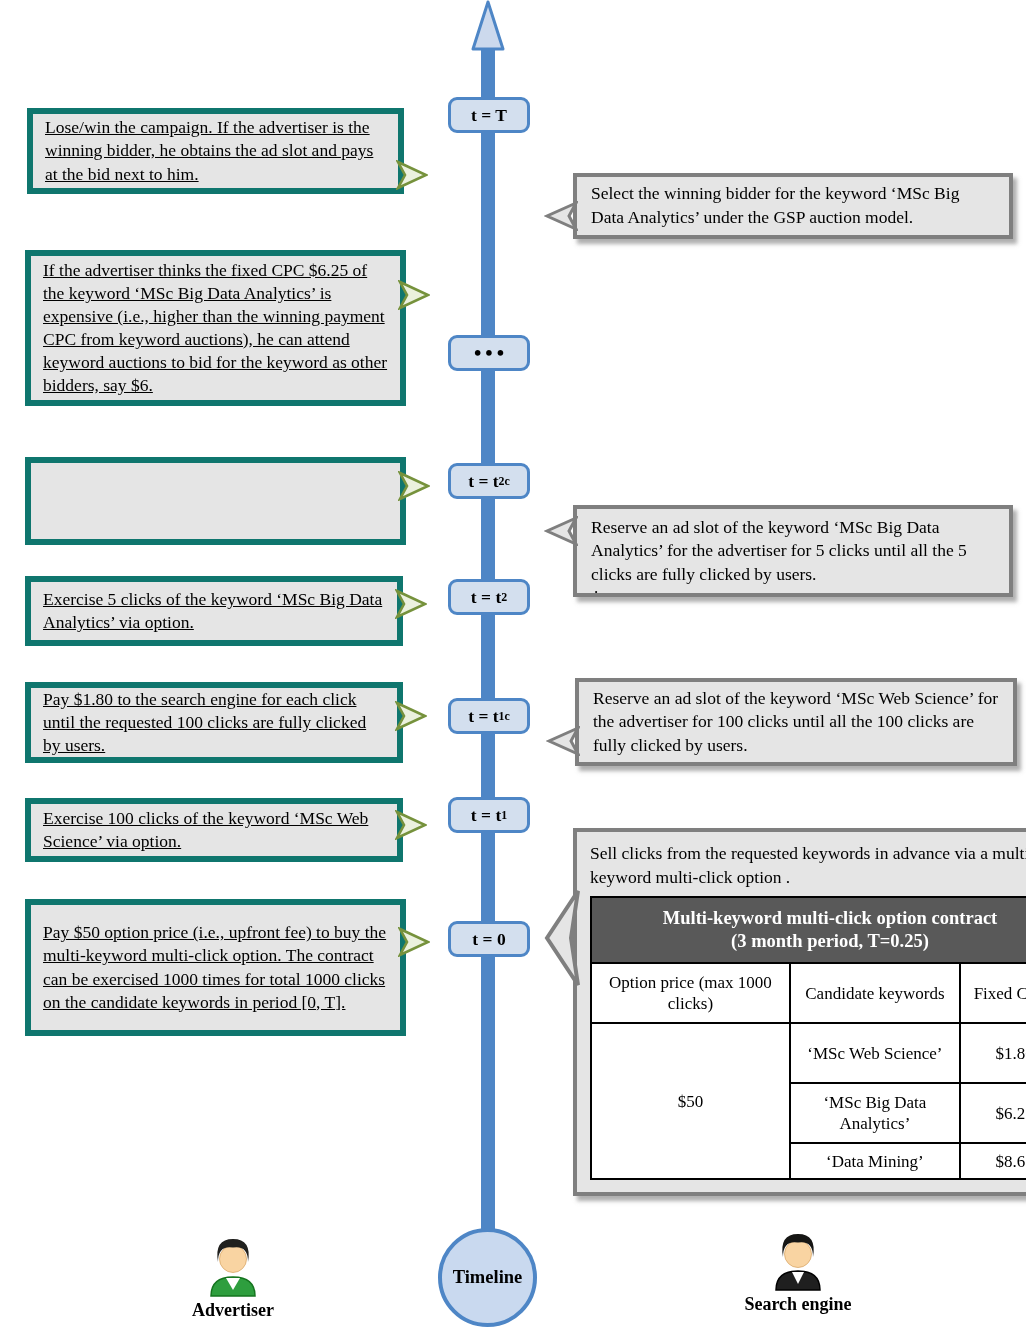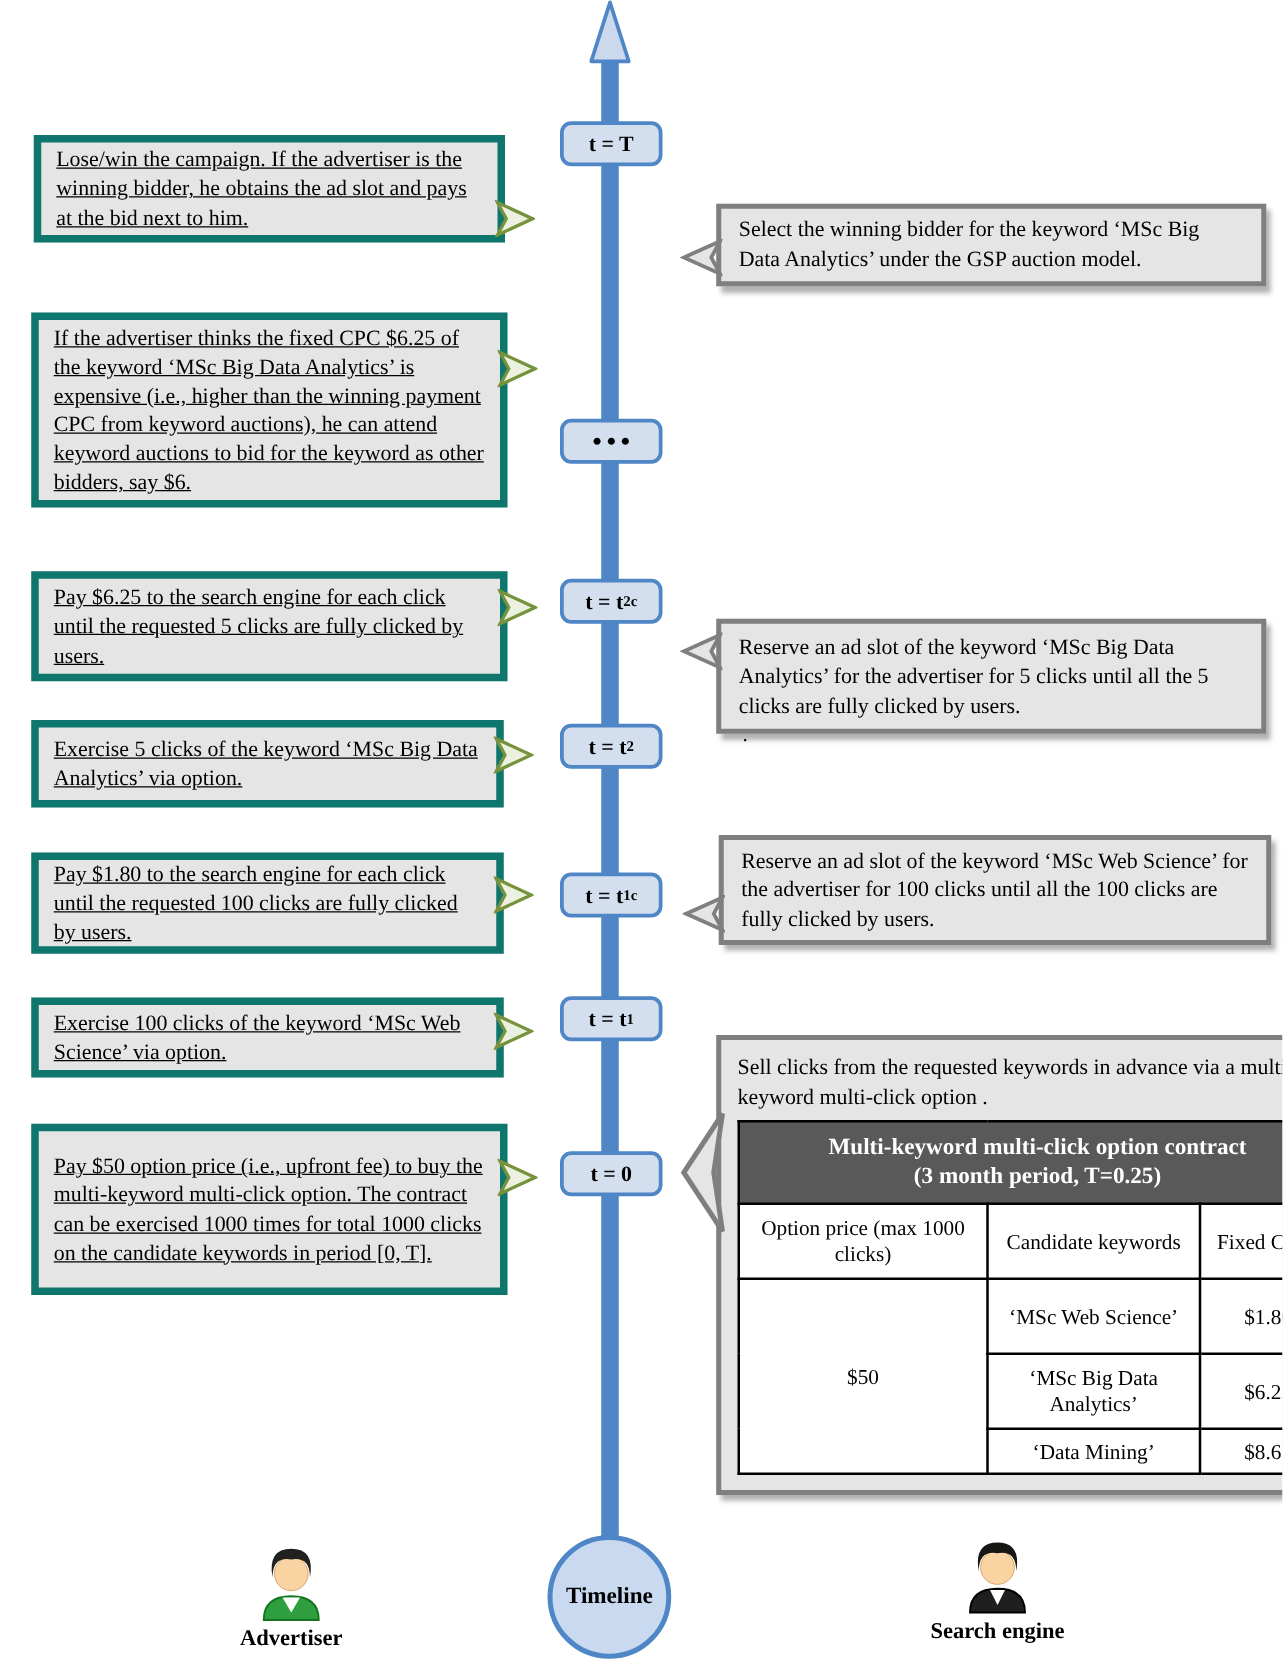--- a/index.html
+++ b/index.html
@@ -16,21 +16,21 @@
   .tl-node sup{font-size:0.68em;line-height:0;}
   .node-dots{font-size:21px;letter-spacing:4px;padding-left:4px;}
   .tl-circle{position:absolute;left:438px;top:1228px;width:99px;height:99px;box-sizing:border-box;
              background:#c9d9ef;border:4px solid #4e86c6;border-radius:50%;
              display:flex;align-items:center;justify-content:center;font-weight:bold;font-size:18.5px;}
   
   .co{position:absolute;box-sizing:border-box;display:flex;align-items:center;
       font-size:17.5px;line-height:1.32;}
   .co-green{background:#e5e5e5;border:6px solid #0f766e;padding:6px 12px;text-decoration:underline;}
   .co-gray{background:#e5e5e5;border:4px solid #7f7f7f;padding:6px 14px;line-height:1.35;
-           box-shadow:4px 5px 4px rgba(110,110,110,0.55);}
+           box-shadow:4px 5px 4px rgba(110,110,110,0.55);margin-top:10px;}
   .tail{position:absolute;}
   .tail-r{right:-30px;}
   .tail-l{left:-33px;}
   
   .offer{position:absolute;left:573px;top:828px;width:514px;height:368px;box-sizing:border-box;
          background:#e5e5e5;border:4px solid #7f7f7f;padding:10px 13px;
          box-shadow:4px 5px 4px rgba(110,110,110,0.55);font-size:17.5px;line-height:1.35;}
   .contract{width:100%;border-collapse:collapse;margin-top:7px;table-layout:fixed;}
   .contract td{border:2px solid #000;text-align:center;vertical-align:middle;
                font-size:17px;line-height:1.25;padding:2px 4px;background:#ffffff;}
@@ -99,21 +99,20 @@
   </div>
 
   <div class="co co-green" style="left:25px;top:250px;width:381px;height:156px">
     <span>If the advertiser thinks the fixed CPC $6.25 of the keyword ‘MSc Big Data Analytics’ is expensive (i.e., higher than the winning payment CPC from keyword auctions),  he can attend keyword auctions to bid for the keyword as other bidders, say $6.</span>
     <svg class="tail tail-r" style="top:24px" width="32" height="30" viewBox="0 0 32 30">
         <polygon points="2,2 30,15 2,28 9,15" fill="#ebf1de" stroke="#76923c" stroke-width="2.6"></polygon>
       </svg>
   </div>
 
   <div class="co co-green" style="left:25px;top:457px;width:381px;height:88px">
-    <span>Pay $6.25 to the search engine for each click until the requested 5 clicks are fully clicked by users.</span>
     <svg class="tail tail-r" style="top:8px" width="32" height="30" viewBox="0 0 32 30">
         <polygon points="2,2 30,15 2,28 9,15" fill="#ebf1de" stroke="#76923c" stroke-width="2.6"></polygon>
       </svg>
   </div>
 
   <div class="co co-green" style="left:25px;top:576px;width:378px;height:70px">
     <span>Exercise 5 clicks of the keyword ‘MSc Big Data Analytics’ via option.</span>
     <svg class="tail tail-r" style="top:7px" width="32" height="30" viewBox="0 0 32 30">
         <polygon points="2,2 30,15 2,28 9,15" fill="#ebf1de" stroke="#76923c" stroke-width="2.6"></polygon>
       </svg>

